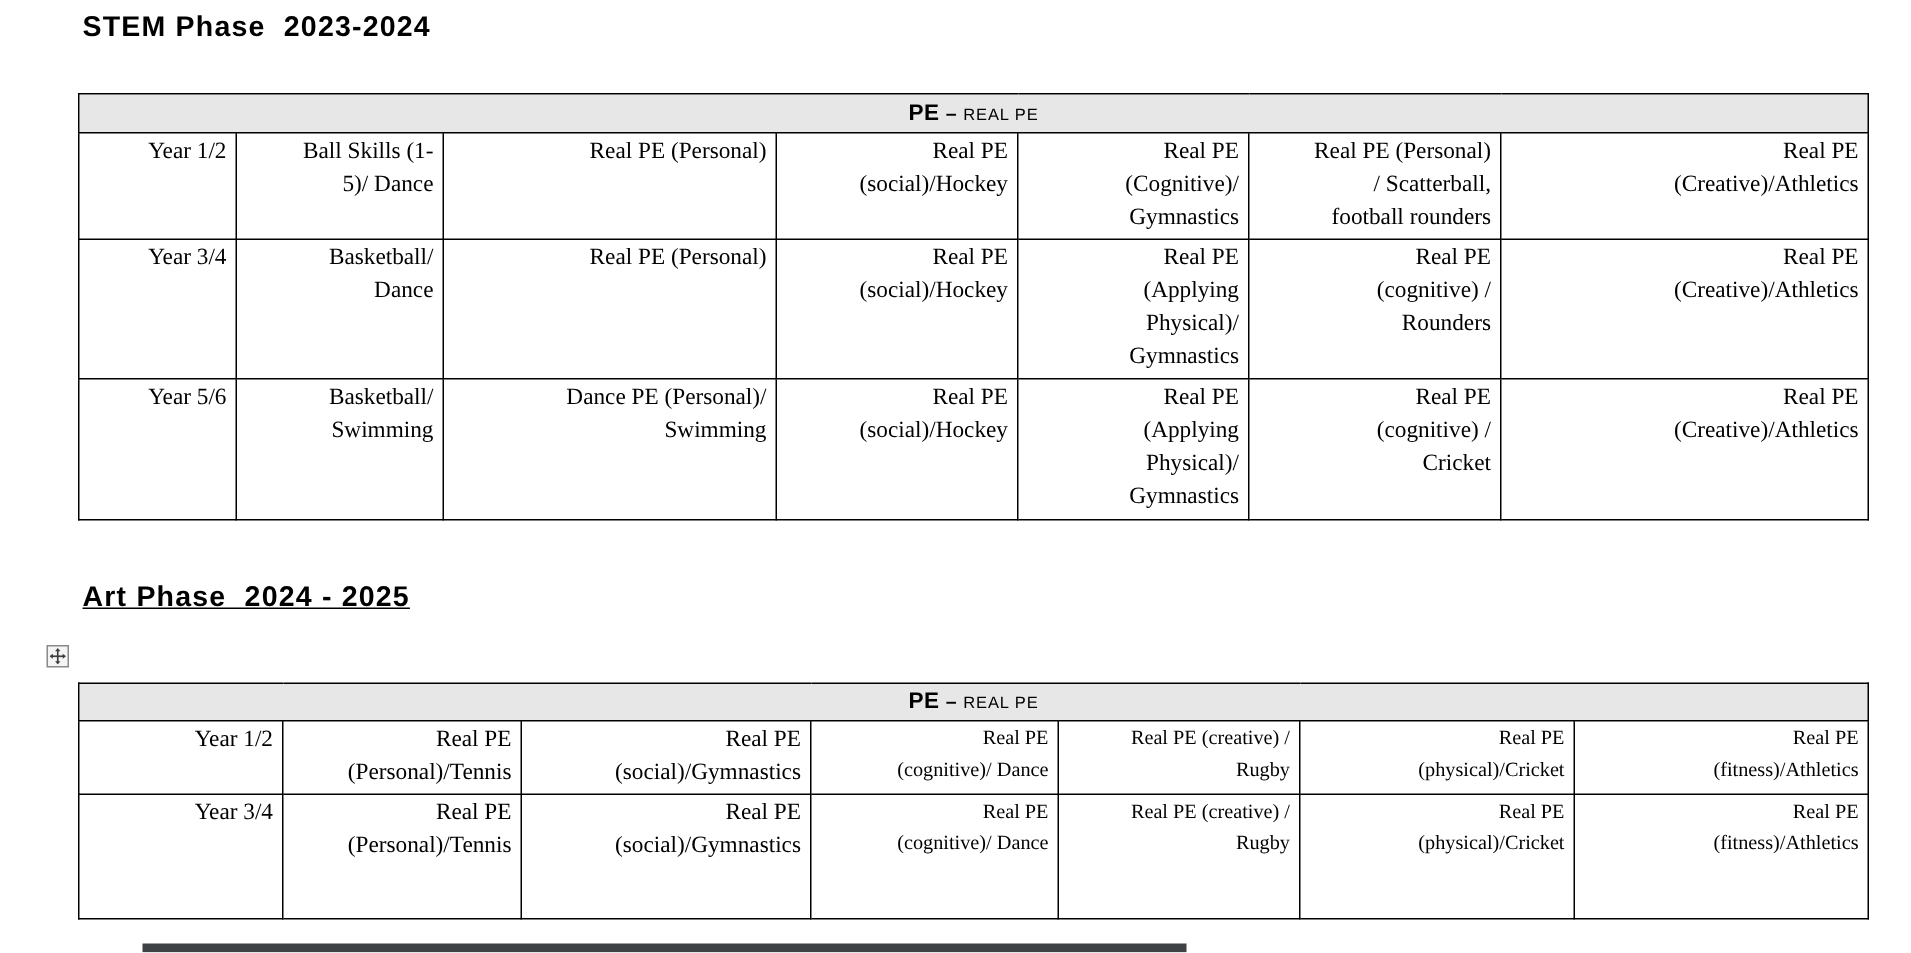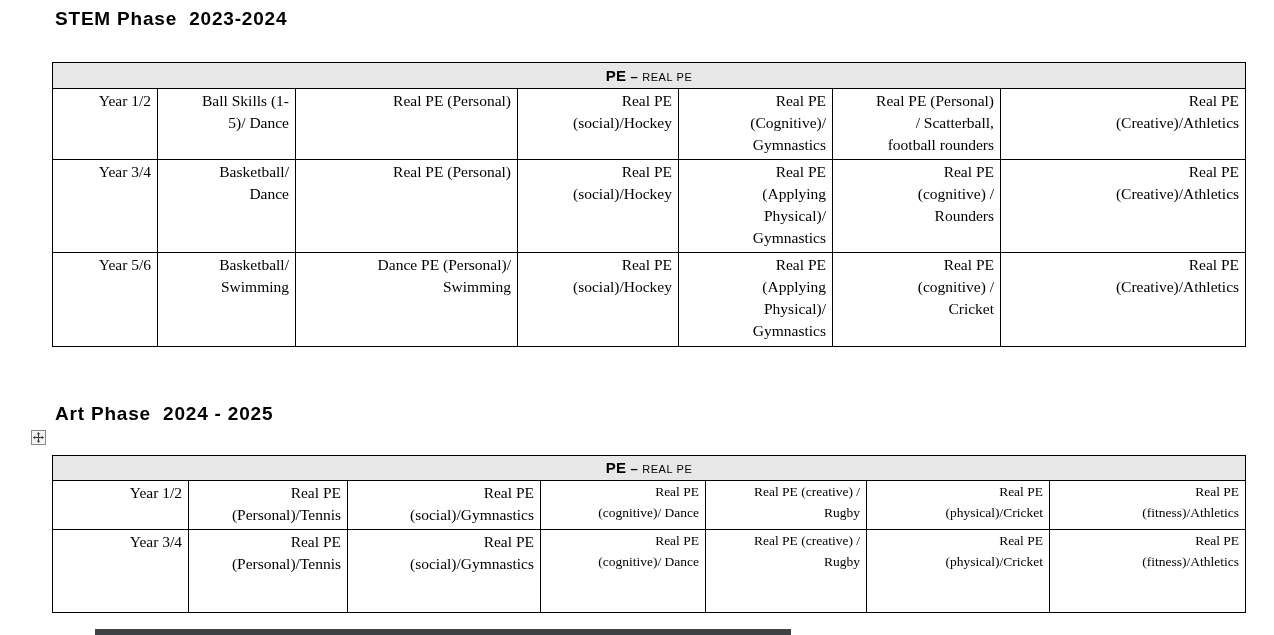--- a/index.html
+++ b/index.html
@@ -20,21 +20,21 @@
     left: 55px;
     margin: 0;
     font-family: "Liberation Sans", sans-serif;
     font-weight: bold;
     font-size: 19px;
     letter-spacing: 0.8px;
     color: #000000;
     white-space: pre;
   }
   .title-stem { top: 8px; }
-  .title-art  { top: 403px; }
+  .title-art  { top: 388px; text-decoration: underline; }
 
   table.pe-table {
     position: absolute;
     left: 52px;
     border-collapse: collapse;
     table-layout: fixed;
     width: 1193px;
     background: #ffffff;
   }
   .table-stem { top: 62px; }

